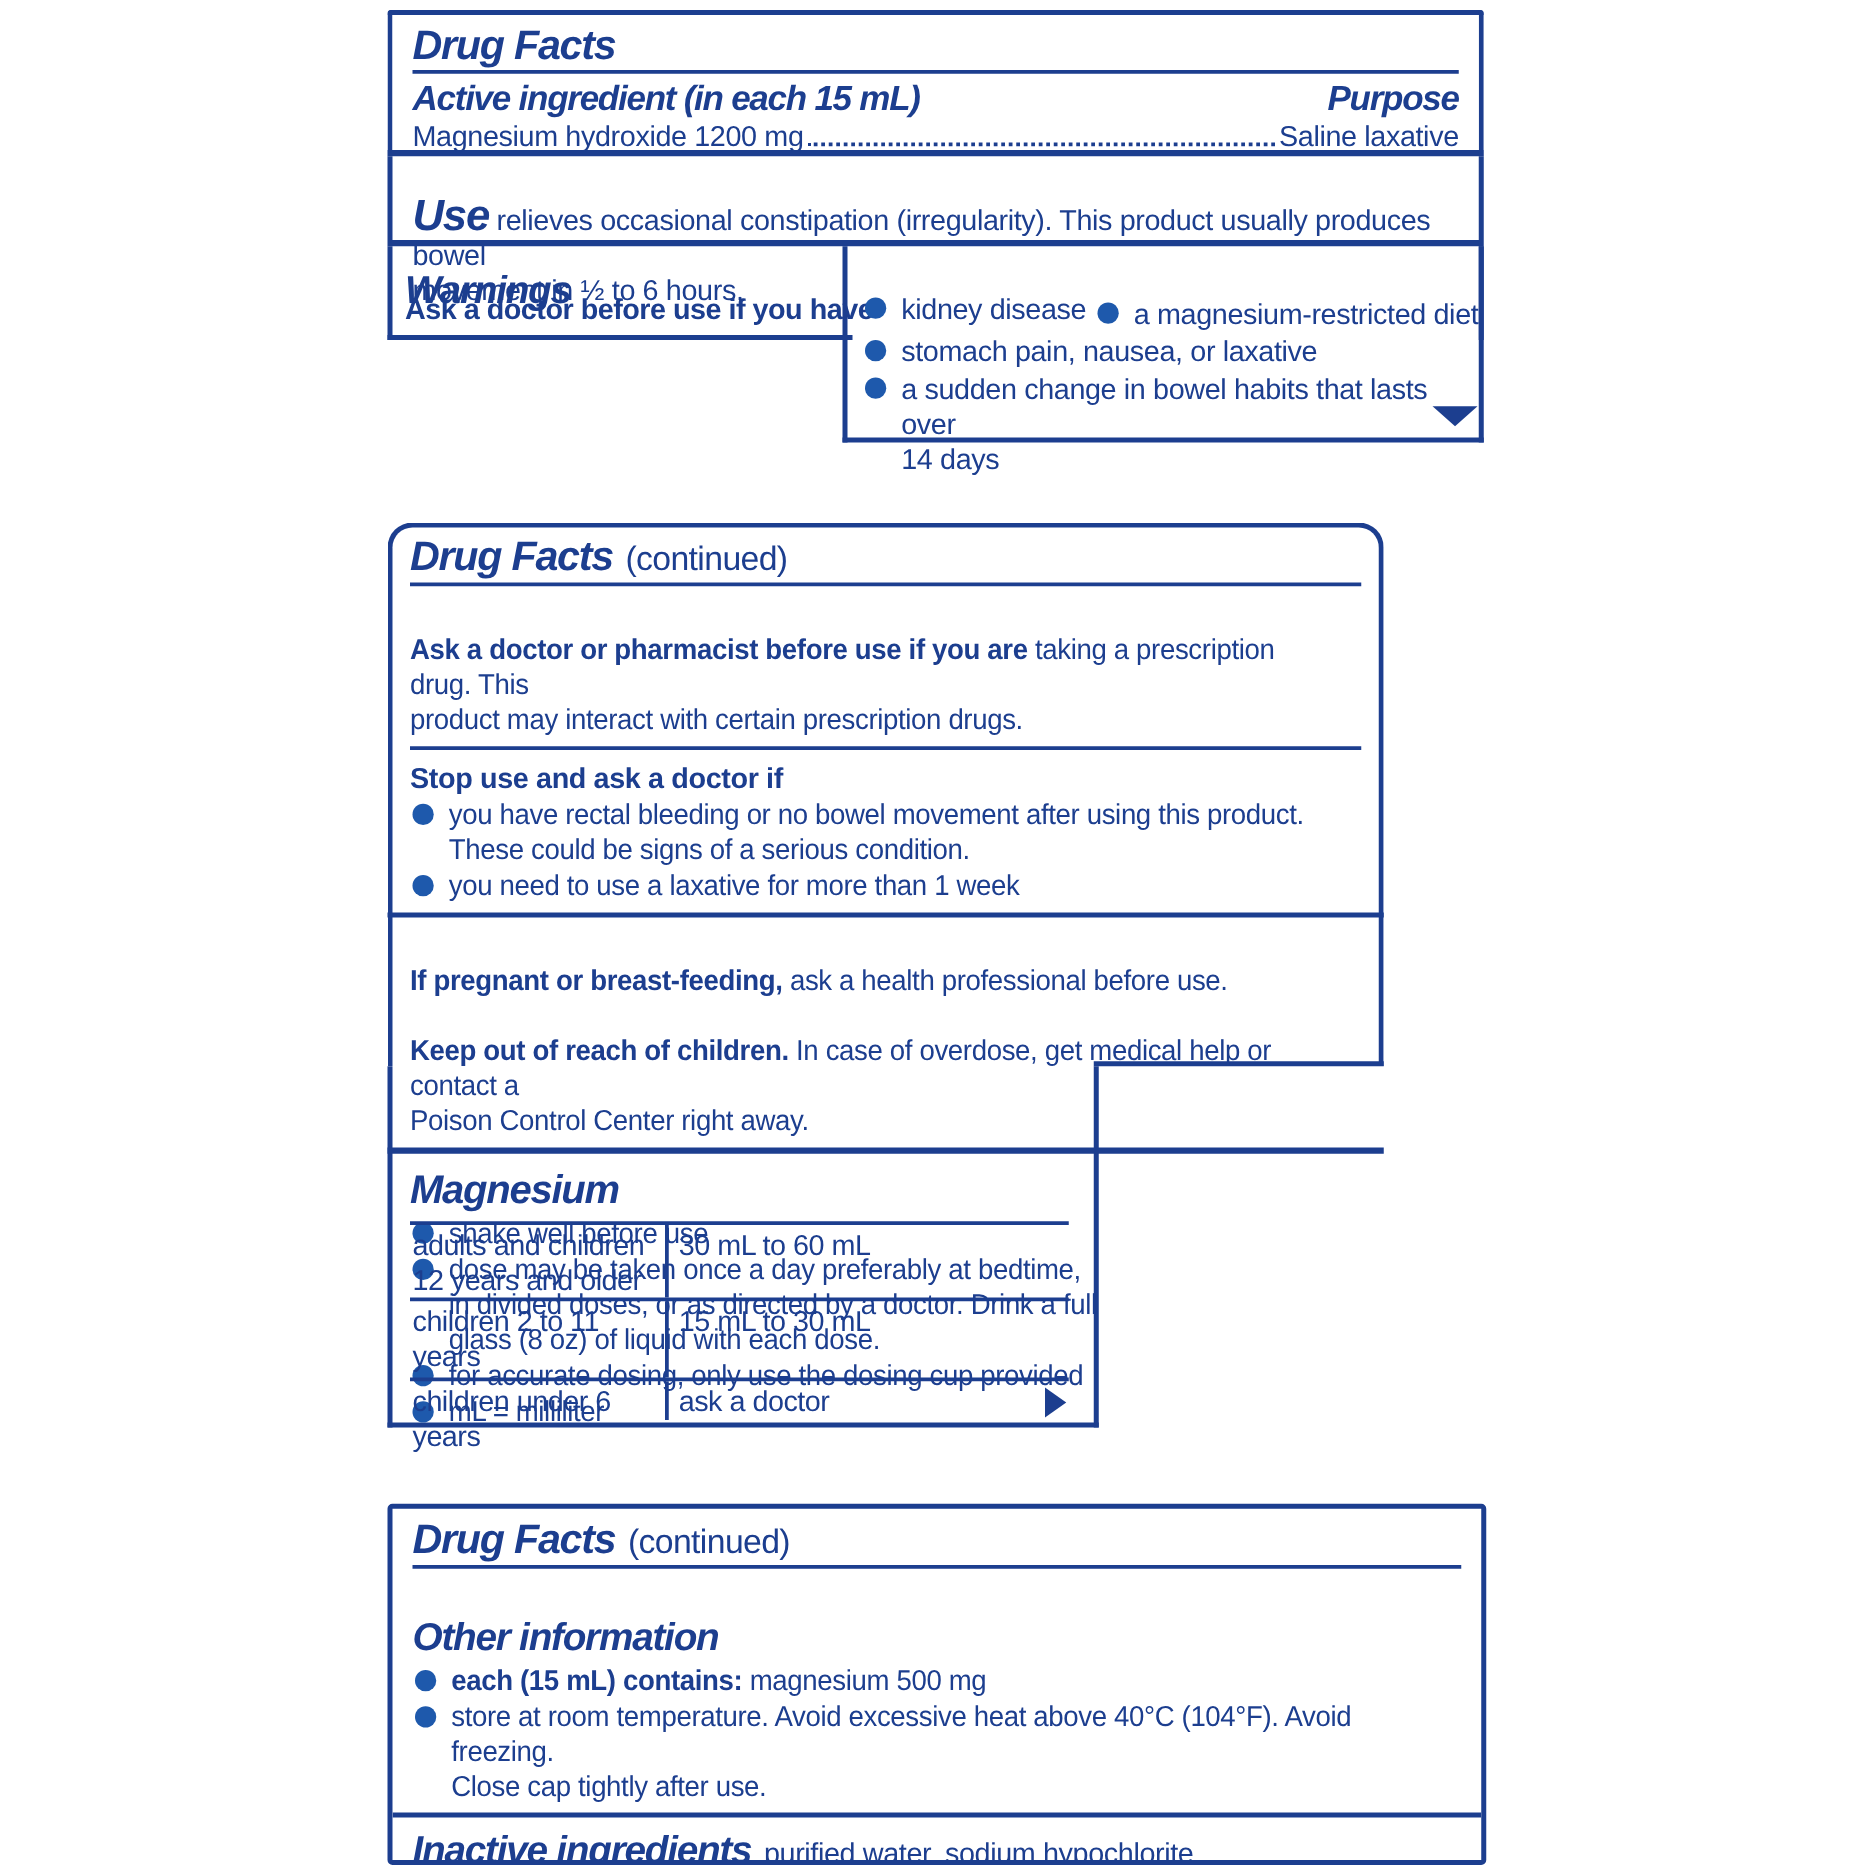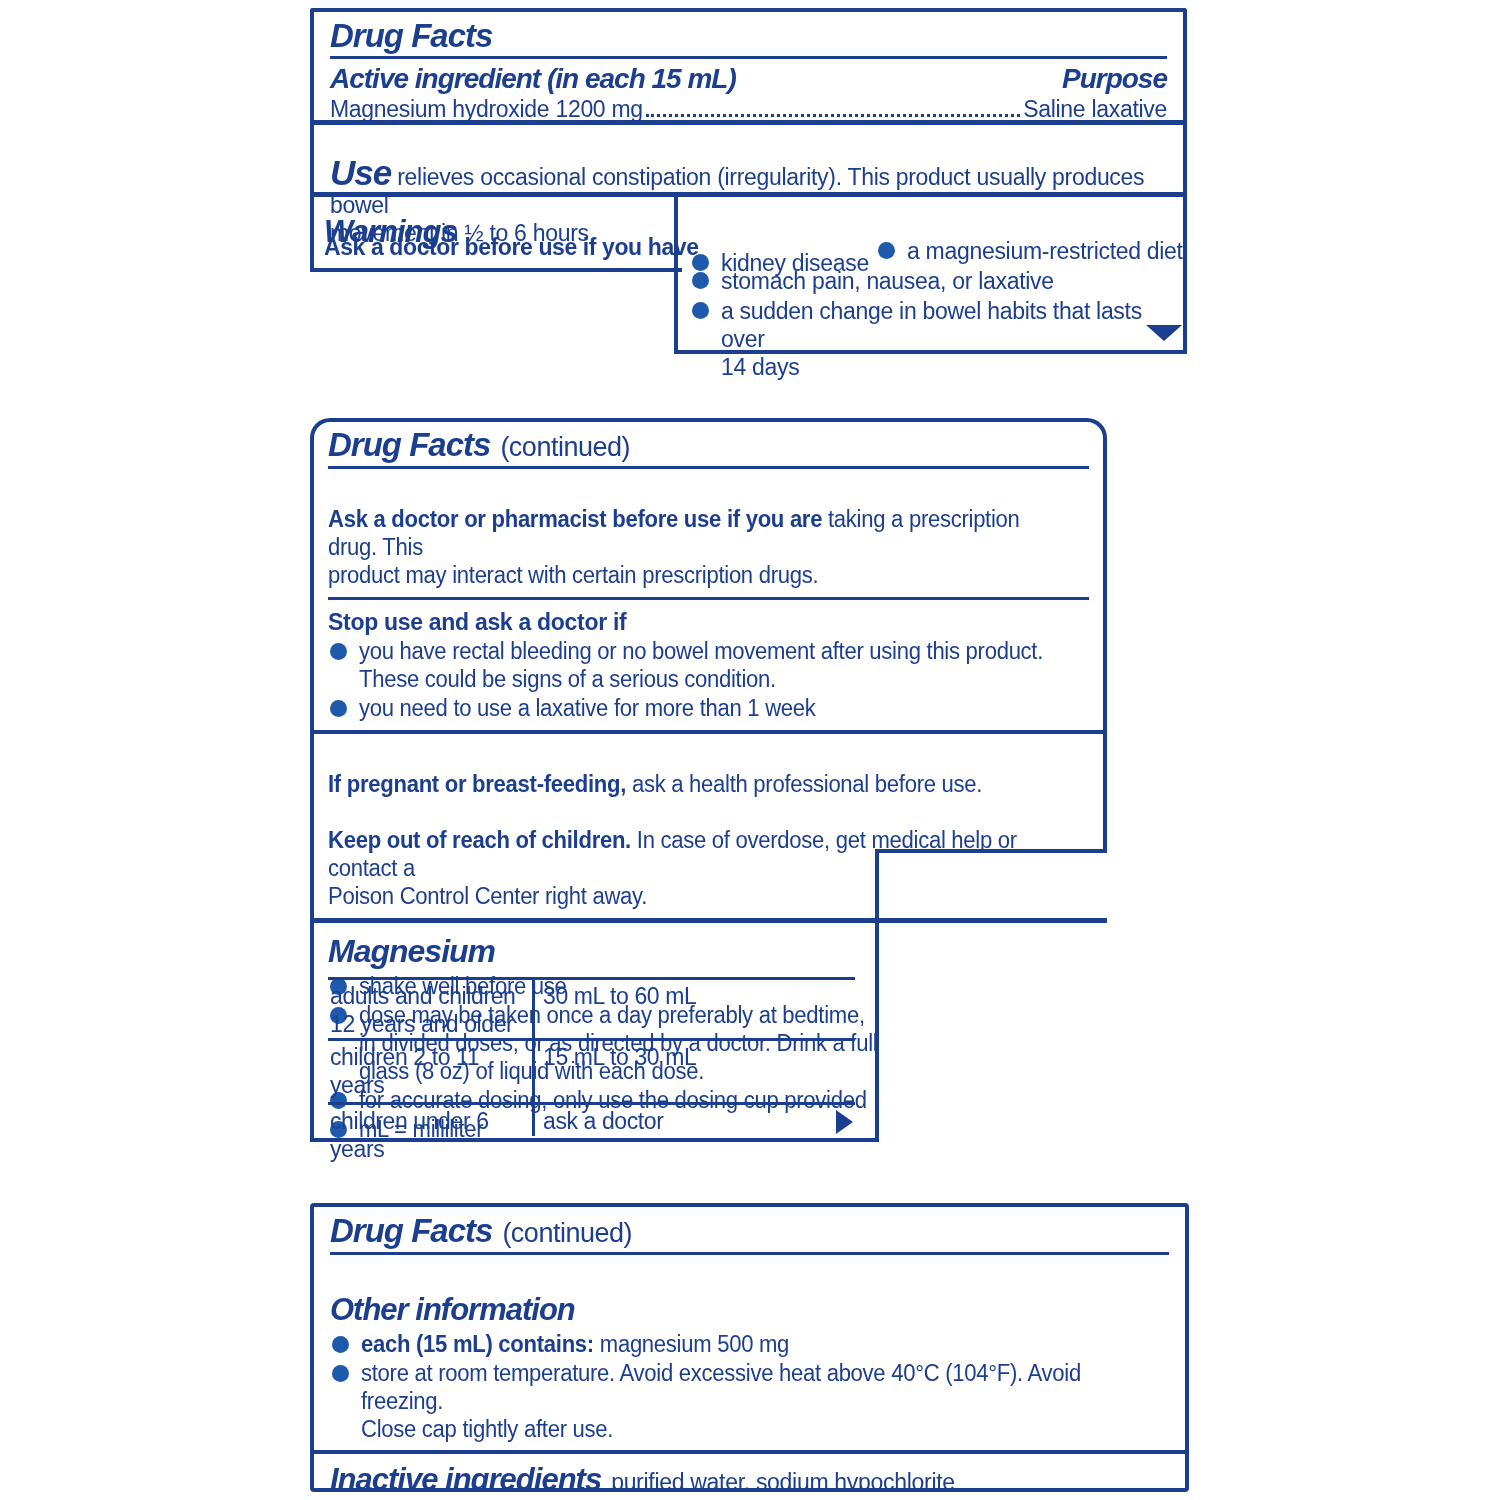--- a/index.html
+++ b/index.html
@@ -101,21 +101,21 @@
 movement in ½ to 6 hours.</span>
       </div>
     </div>
     <div class="divider5"></div>
     <div class="p1c">
       <div class="wa"></div>
       <div class="wb"></div>
       <div class="wc"></div>
       <span class="bi h-warn">Warnings</span>
       <span class="warn-label b">Ask a doctor before use if you have</span>
-      <div class="wr" style="left:380px;top:52px;">
+      <div class="wr" style="left:380px;top:36px;">
         <span class="dot"></span>
         <span class="body-t">kidney disease</span>
       </div>
       <div class="wr" style="left:566px;top:40px;">
         <span class="dot"></span>
         <span class="body-t">a magnesium-restricted diet</span>
       </div>
       <div class="wr" style="left:380px;top:70px;">
         <span class="dot"></span>
         <span class="body-t">stomach pain, nausea, or laxative</span>

